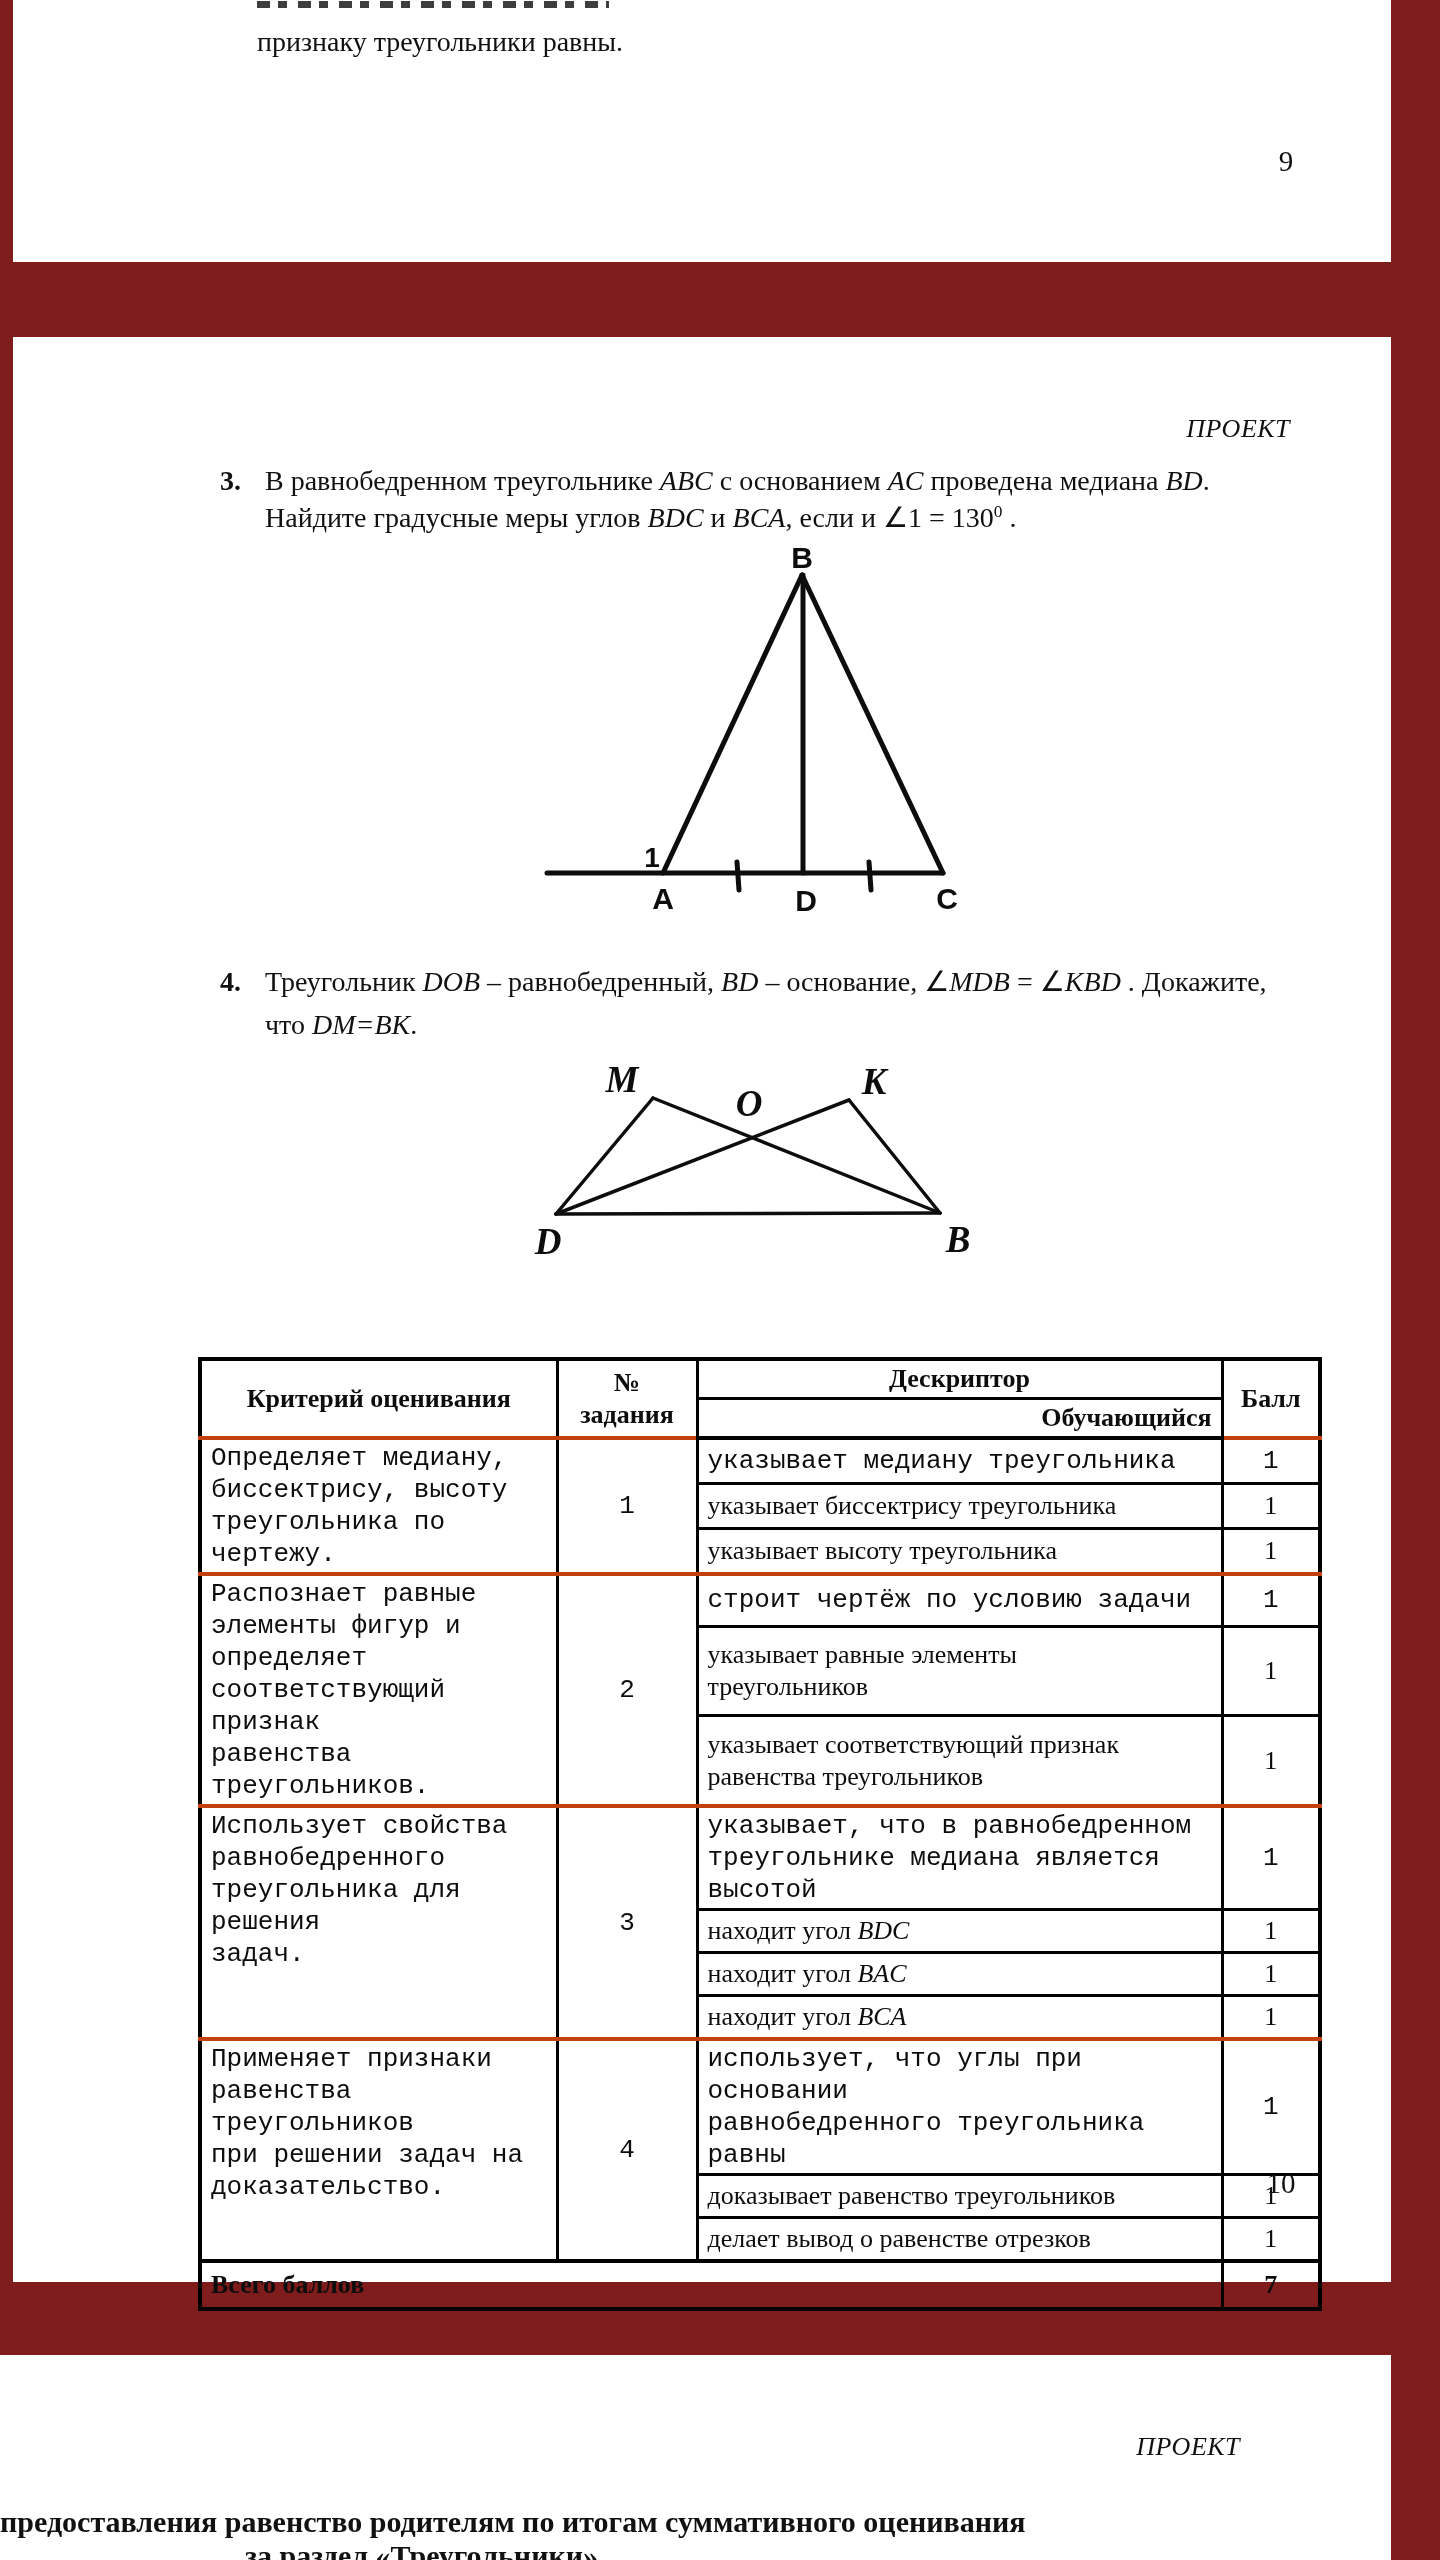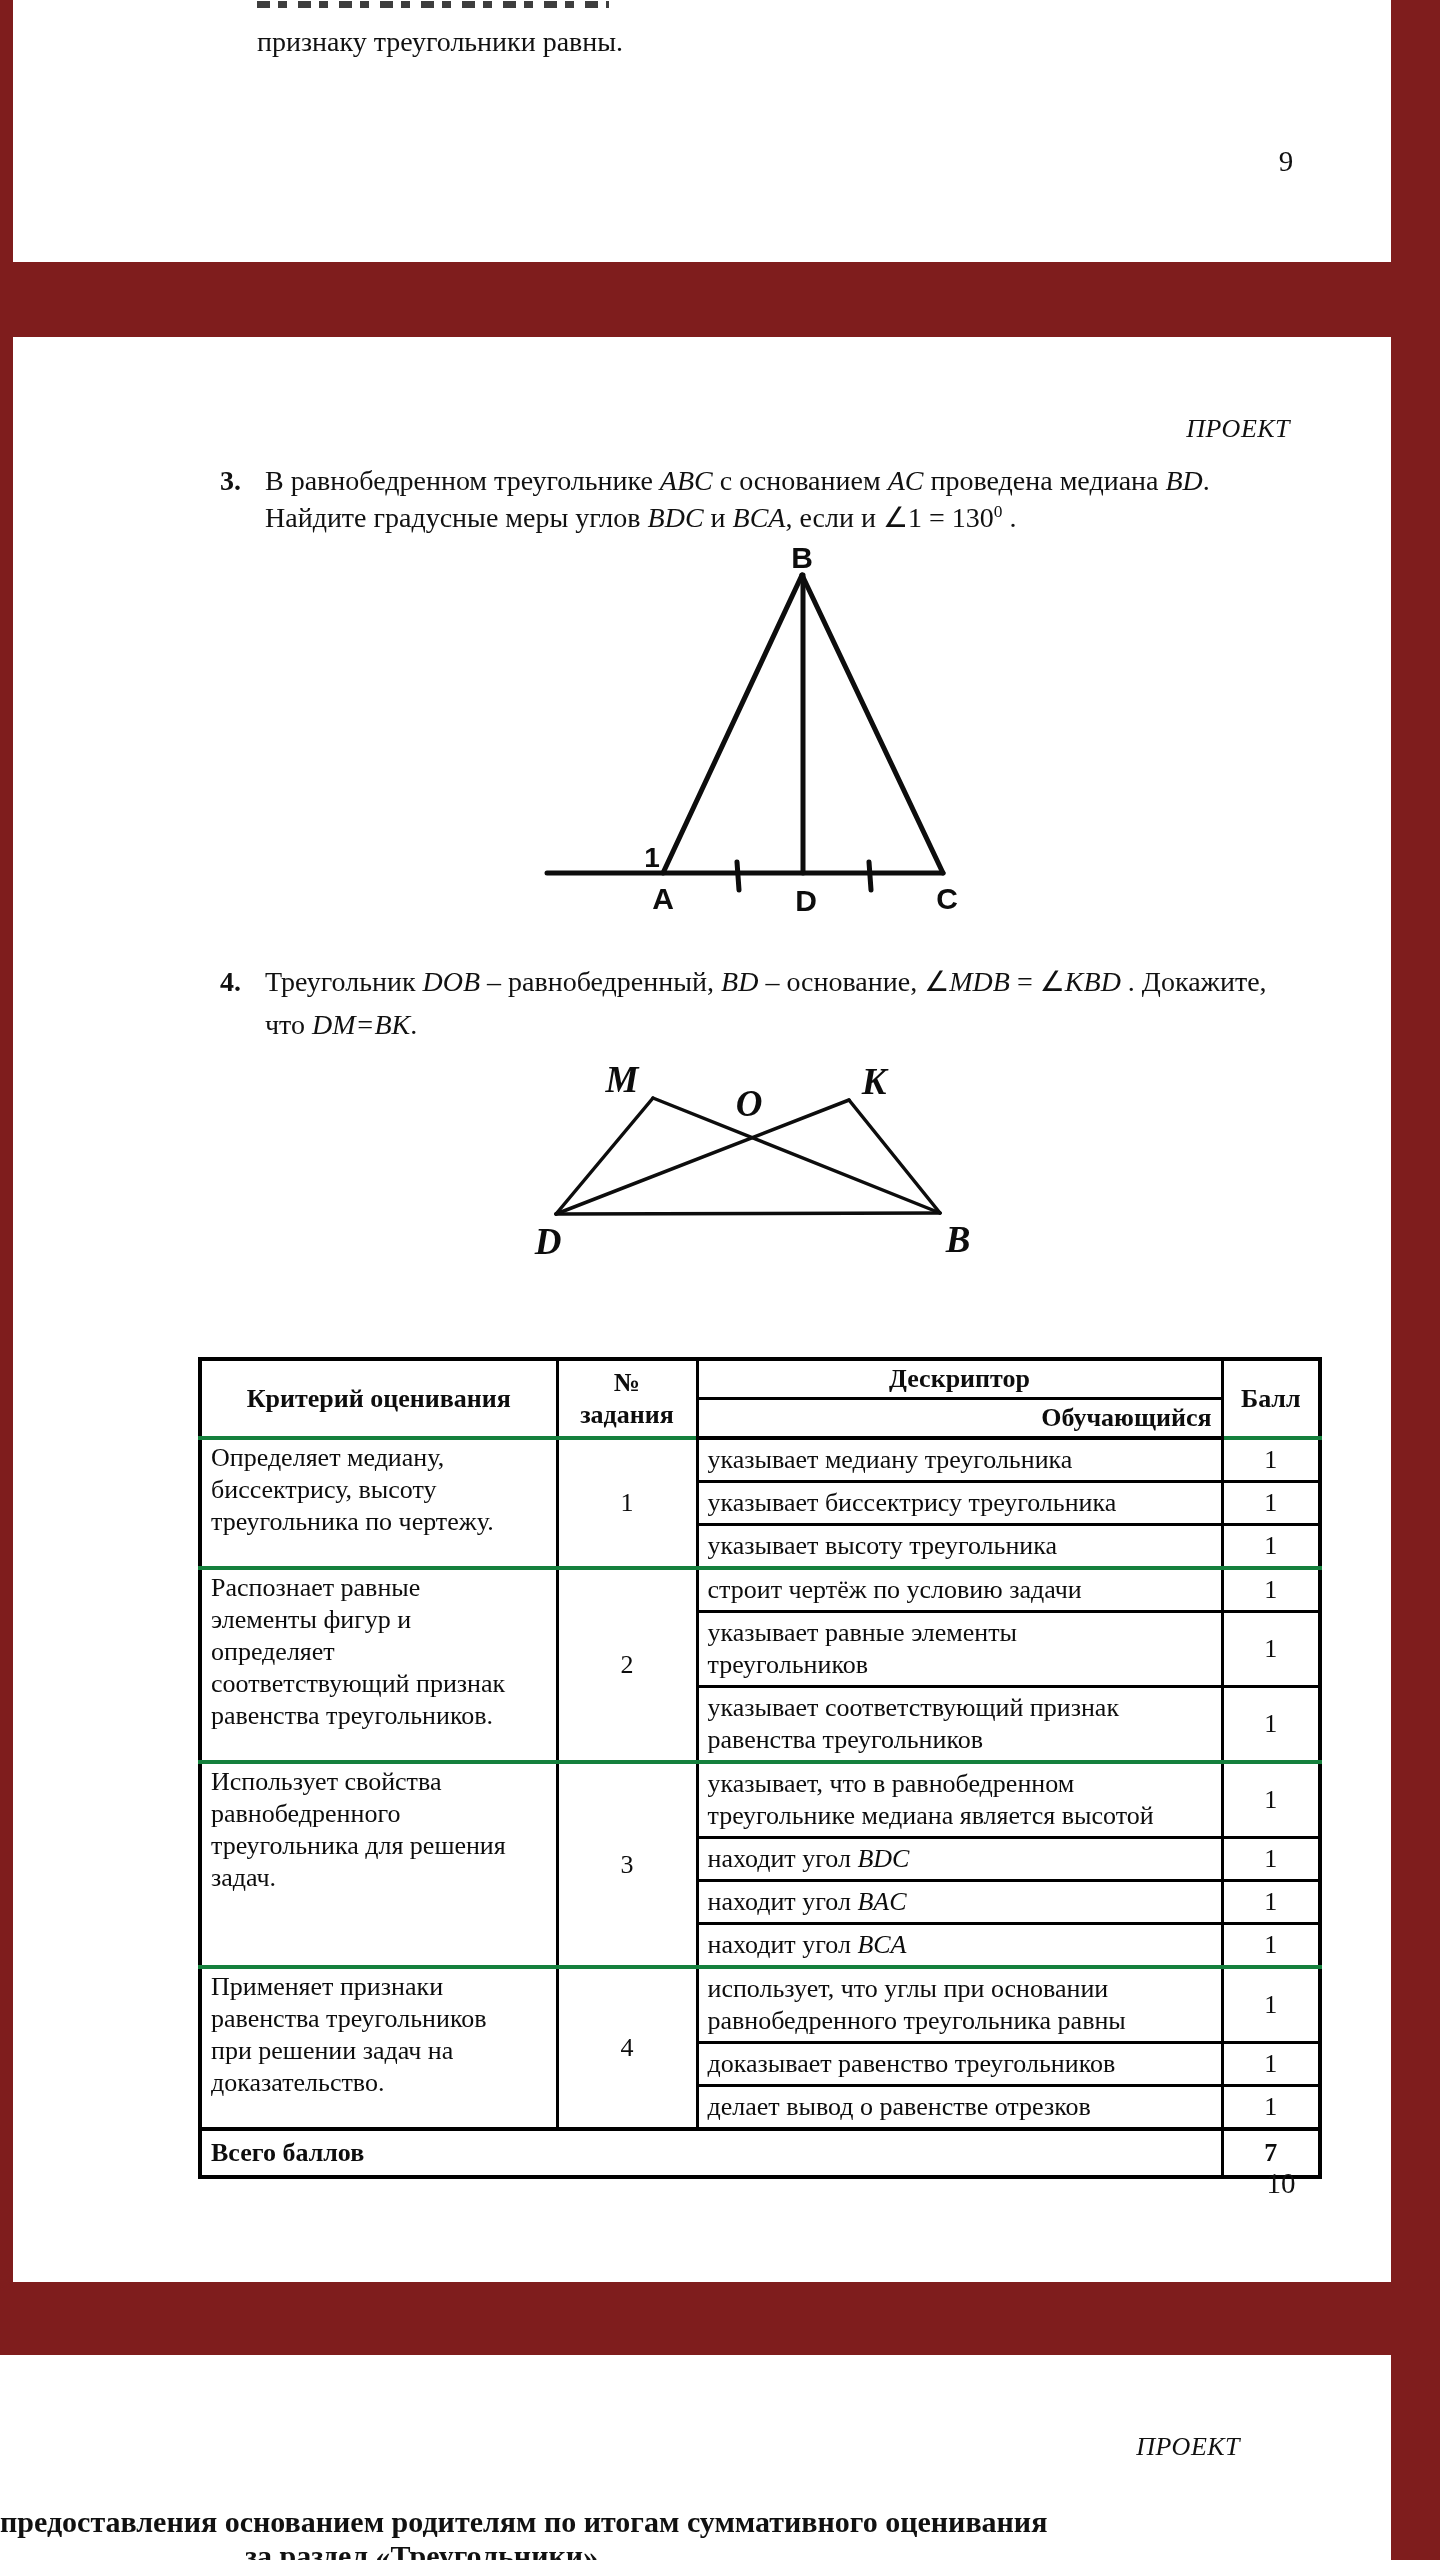--- a/index.html
+++ b/index.html
@@ -41,21 +41,21 @@
   table.rubric{border:4px solid #000;}
   td.crit{text-align:left;vertical-align:top;white-space:pre-line;padding-top:6px;}
   td.task{text-align:center;vertical-align:middle;}
   td.desc{text-align:left;vertical-align:middle;white-space:pre-line;}
   td.score{text-align:center;vertical-align:middle;}
   tr.hdr td{font-weight:bold;vertical-align:middle;}
   td.h-crit,td.h-task,td.h-score,td.h-desc{text-align:center;}
   td.h-task{white-space:pre-line;line-height:34px;}
   td.h-student{text-align:right;font-weight:bold;}
   tr.hdr2 td{border-bottom:4px solid #000;}
-  tr.sec td{border-top:4px solid #15803d;}
+  tr.sec td{border-top:4px solid #c2410c;font-family:Liberation Mono, monospace;}
   tr.total td{border-top:4px solid #000;font-weight:bold;height:40px;}
   .rh1{height:36px;}
   .rh2{height:68px;margin-left:12px;}
 
   
   .p11-line1{top:150px;left:0;font-size:30px;font-weight:bold;white-space:nowrap;}
   .p11-line2{top:184px;left:245px;font-size:30px;font-weight:bold;white-space:nowrap;}
 </style>
 </head>
 <body>
@@ -221,17 +221,17 @@
           <td class="score">7</td>
         </tr>
       </tbody>
     </table>
 
     <div class="abs pagenum" style="top:1830px;left:1223px;">10</div>
   </section>
 
   <section class="page page-11">
     <div class="abs proekt" style="top:77px;right:151px;">ПРОЕКТ</div>
-    <p class="abs p11-line1">предоставления основанием родителям по итогам суммативного оценивания</p>
+    <p class="abs p11-line1">предоставления равенство родителям по итогам суммативного оценивания</p>
     <p class="abs p11-line2">за раздел «Треугольники»</p>
   </section>
 
 </div>
 
 </body></html>

